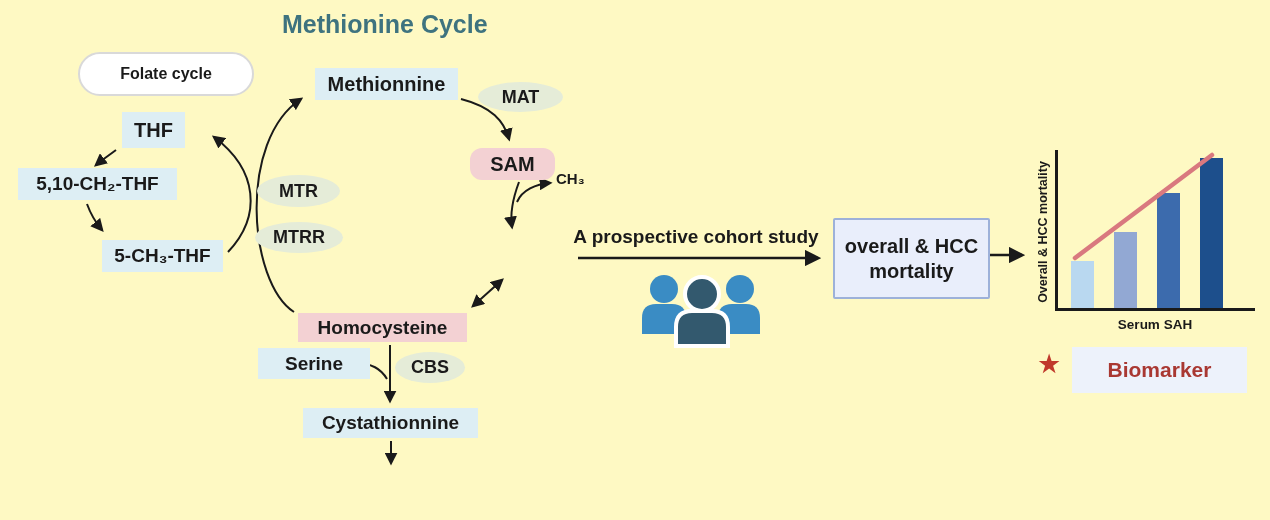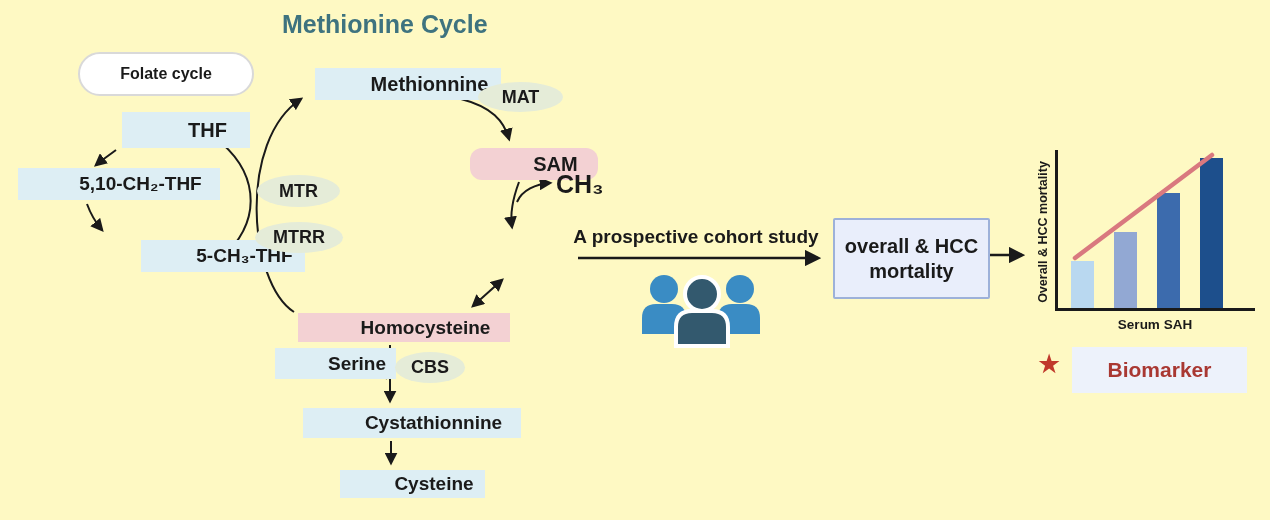--- a/index.html
+++ b/index.html
@@ -8,28 +8,28 @@
     font-family:"Liberation Sans","DejaVu Sans",sans-serif;font-weight:700;color:#1a1a1a;
   }
   .abs{position:absolute;}
   #title{left:282px;top:10px;font-size:25px;color:#3e737f;z-index:3;}
   .pill{
     left:78px;top:52px;width:172px;height:40px;background:#fff;border:2px solid #d9d9d9;
     border-radius:22px;font-size:16px;display:flex;align-items:center;justify-content:center;z-index:3;
   }
   .node{
     display:flex;align-items:center;justify-content:center;text-align:center;
-    z-index:3;font-size:19px;background:#ddeef4;padding-left:43px;
+    z-index:3;font-size:19px;background:#ddeef4;
   }
   .node.pink{background:#f3d1d3;}
   .enzyme{
     display:flex;align-items:center;justify-content:center;border-radius:50%;
     background:#e5ecd8;font-size:18px;z-index:3;
   }
-  #ch3-label{left:556px;top:170px;font-size:25px;z-index:3;}
+  #ch3-label{left:556px;top:170px;font-size:15px;z-index:3;}
   #study-label{left:563px;top:226px;width:266px;text-align:center;font-size:19px;z-index:3;}
   #outcome-box{
     left:833px;top:218px;width:153px;height:77px;background:#e9eefb;border:2px solid #9db1d9;
     border-radius:2px;display:flex;align-items:center;justify-content:center;z-index:3;
   }
   #outcome-box .txt{width:134px;text-align:center;font-size:20px;line-height:1.25;}
   svg.layer{position:absolute;left:0;top:0;z-index:2;}
   
   #plot{left:1055px;top:150px;width:197px;height:158px;border-left:3px solid #1a1a1a;border-bottom:3px solid #1a1a1a;z-index:1;}
   .bar{position:absolute;bottom:0;width:23px;}
@@ -44,28 +44,27 @@
 <body>
 
 <div id="canvas">
 
   <div id="title" class="abs">Methionine Cycle</div>
   <div class="pill abs">
     <span>Folate cycle</span>
   </div>
 
   <div class="node abs" style="left:315px;top:68px;width:143px;height:32px;font-size:20px;">Methionnine</div>
-  <div class="node abs" style="left:122px;top:112px;width:85px;height:36px;font-size:20px;text-align:center;">THF</div>
+  <div class="node abs" style="left:122px;top:112px;width:63px;height:36px;font-size:20px;text-align:center;">THF</div>
   <div class="node abs" style="left:18px;top:168px;width:159px;height:32px;">5,10-CH₂-THF</div>
-  <div class="node abs" style="left:102px;top:240px;width:121px;height:32px;margin-left:39px;">5-CH₃-THF</div>
+  <div class="node abs" style="left:102px;top:240px;width:121px;height:32px;">5-CH₃-THF</div>
   <div class="node pink abs" style="left:470px;top:148px;width:85px;height:32px;font-size:20px;border-radius:12px;">SAM</div>
   <div class="node pink abs" style="left:298px;top:313px;width:169px;height:29px;">Homocysteine</div>
-  <div class="node abs" style="left:275px;top:348px;width:78px;height:31px;">Serine</div>
+  <div class="node abs" style="left:258px;top:348px;width:112px;height:31px;">Serine</div>
   <div class="node abs" style="left:303px;top:408px;width:175px;height:30px;">Cystathionnine</div>
-  <div class="node abs" style="left:340px;top:470px;width:102px;height:28px;">Cysteine</div>
   <div id="ch3-label" class="abs">CH₃</div>
 
   <div class="enzyme abs" style="left:478px;top:82px;width:85px;height:30px;">MAT</div>
   <div class="enzyme abs" style="left:257px;top:175px;width:83px;height:32px;">MTR</div>
   <div class="enzyme abs" style="left:255px;top:222px;width:88px;height:31px;">MTRR</div>
   <div class="enzyme abs" style="left:395px;top:352px;width:70px;height:31px;">CBS</div>
 
   <div id="study-label" class="abs">A prospective cohort study</div>
   <div id="outcome-box" class="abs">
     <div class="txt">overall &amp; HCC mortality</div>

